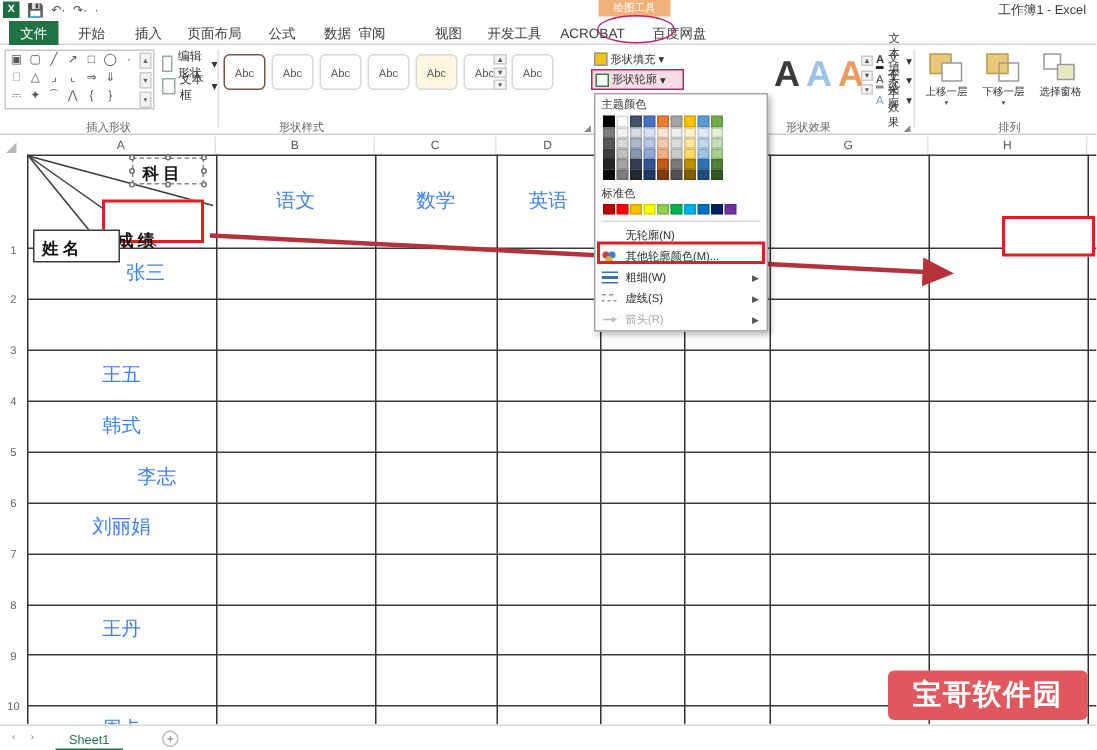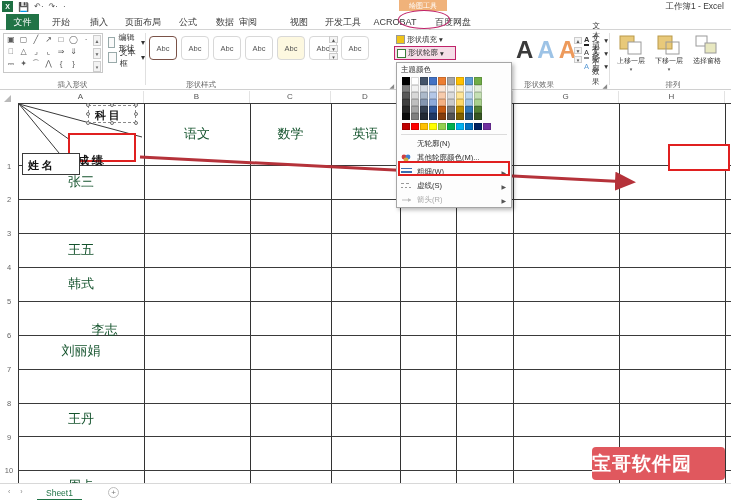--- a/index.html
+++ b/index.html
@@ -125,21 +125,21 @@
                  border-right:1px solid #e3e3e3; }
   .corner { position:absolute; left:0; top:0; width:18px; height:12px; }
   .corner .tri { position:absolute; left:4px; bottom:1px; width:0; height:0;
                  border-left:7px solid transparent; border-bottom:7px solid #b9b9b9; }
   .rowhead { position:absolute; left:0; top:12px; width:18px; bottom:0; }
   .rh { position:absolute; left:0; width:18px; font-size:7.5px; color:#666;
         text-align:center; }
   .grid { position:absolute; left:18px; top:12px; right:0; bottom:0; }
   .vline { position:absolute; top:0; bottom:0; width:1px; background:#333; }
   .hline { position:absolute; left:0; right:0; height:1px; background:#3a3a3a; }
-  .cell-txt { position:absolute; font-size:13px; color:#14532d;
+  .cell-txt { position:absolute; font-size:13px; color:#3b82f6;
               font-family:Liberation Serif, serif; }
   .subj { text-align:center; }
 
   
   .diagbox { position:absolute; left:18px; top:12px; width:126px; height:62px; }
   .hdr-lbl { position:absolute; font-family:"Liberation Serif","DejaVu Serif",serif;
              font-size:11px; font-weight:bold; color:#111; }
   .sel-shape { position:absolute; border:1px dashed #8a8a8a; }
   .handle { position:absolute; width:4px; height:4px; background:#fff;
             border:1px solid #6f6f6f; border-radius:50%; }
@@ -157,21 +157,21 @@
   .sheettab { position:absolute; left:37px; top:2px; height:15px; line-height:15px;
               padding:0 9px; font-size:8.5px; color:#217346;
               border-bottom:2px solid #217346; }
   .addsheet { position:absolute; left:108px; top:3px; width:11px; height:11px;
               border:1px solid #bdbdbd; border-radius:50%; font-size:8px;
               line-height:10px; text-align:center; color:#777; }
 
   
   .watermark { position:absolute; right:6px; bottom:20px; width:133px; height:33px;
                background:#e0585e; border-radius:4px; color:#fff;
-               font-size:19px; font-weight:bold; line-height:33px; text-align:left;
+               font-size:19px; font-weight:bold; line-height:33px; text-align:center;
                letter-spacing:1px; z-index:55;
                font-family:"DejaVu Sans",sans-serif; }
 </style>
 </head>
 <body>
 
 <div class="titlebar">
   <div class="qat">
     <span class="xl-logo">X</span>
     <span class="qat-ico save-ico">💾</span>
@@ -412,24 +412,24 @@
     <div class="hline" style="top:333px;"></div>
     <div class="hline" style="top:367px;"></div>
 
     <div class="cell-txt subj" style="left:126px;width:106px;top:22px;">语文</div>
     <div class="cell-txt subj" style="left:232px;width:81px;top:22px;">数学</div>
     <div class="cell-txt subj" style="left:313px;width:69px;top:22px;">英语</div>
     <div class="cell-txt subj" style="left:382px;width:56px;top:22px;">化学</div>
     <div class="cell-txt subj" style="left:438px;width:57px;top:22px;">物理</div>
     <div class="cell-txt subj" style="left:601px;width:106px;top:22px;"></div>
 
-    <div class="cell-txt subj" style="left:0;width:126px;top:70px;">张三</div>
+    <div class="cell-txt subj" style="left:16px;width:126px;top:70px;">张三</div>
     <div class="cell-txt subj" style="left:0;width:126px;top:138px;">王五</div>
     <div class="cell-txt subj" style="left:0;width:126px;top:172px;">韩式</div>
-    <div class="cell-txt subj" style="left:0;width:126px;top:218px;padding-left:47px;">李志</div>
+    <div class="cell-txt subj" style="left:0;width:126px;top:206px;padding-left:47px;">李志</div>
     <div class="cell-txt subj" style="left:0;width:126px;top:239px;">刘丽娟</div>
     <div class="cell-txt subj" style="left:0;width:126px;top:307px;">王丹</div>
     <div class="cell-txt subj" style="left:0;width:126px;top:374px;">周卡</div>
     <div class="cell-txt subj" style="left:0;width:126px;top:385px;">何娟</div>
   </div>
 
   <div class="diagbox">
     <svg width="126" height="62" viewBox="0 0 126 62">
       <line x1="1" y1="1" x2="124" y2="34" stroke="#3a3a3a" stroke-width="1"></line>
       <line x1="1" y1="1" x2="86" y2="61" stroke="#3a3a3a" stroke-width="1"></line>
@@ -531,20 +531,21 @@
       <span class="sw" style="background:#7f7f7f"></span>
       <span class="sw" style="background:#222a35"></span>
       <span class="sw" style="background:#1f3864"></span>
       <span class="sw" style="background:#833c0c"></span>
       <span class="sw" style="background:#525252"></span>
       <span class="sw" style="background:#7f6000"></span>
       <span class="sw" style="background:#1f4e79"></span>
       <span class="sw" style="background:#375623"></span>
     </div>
   </div>
+  <div class="dd-head">标准色</div>
   <div class="swatch-grid">
     <div class="sw-row">
       <span class="sw" style="background:#c00000"></span>
       <span class="sw" style="background:#ff0000"></span>
       <span class="sw" style="background:#ffc000"></span>
       <span class="sw" style="background:#ffff00"></span>
       <span class="sw" style="background:#92d050"></span>
       <span class="sw" style="background:#00b050"></span>
       <span class="sw" style="background:#00b0f0"></span>
       <span class="sw" style="background:#0070c0"></span>

